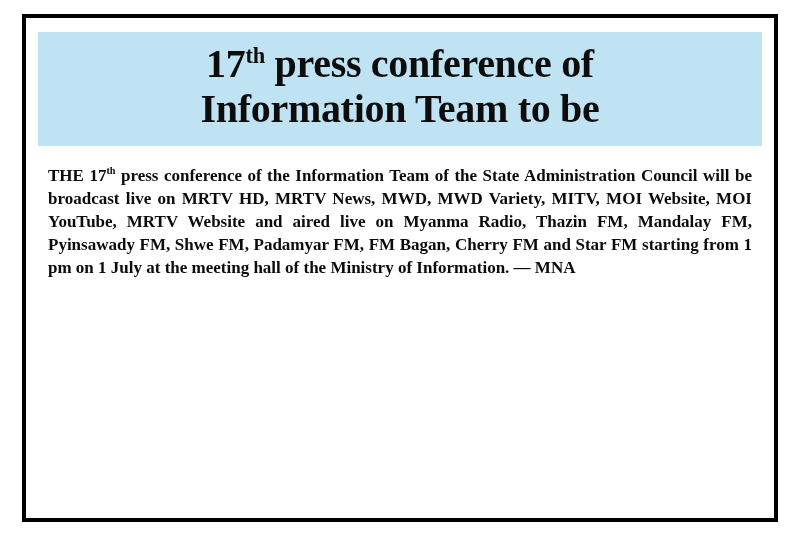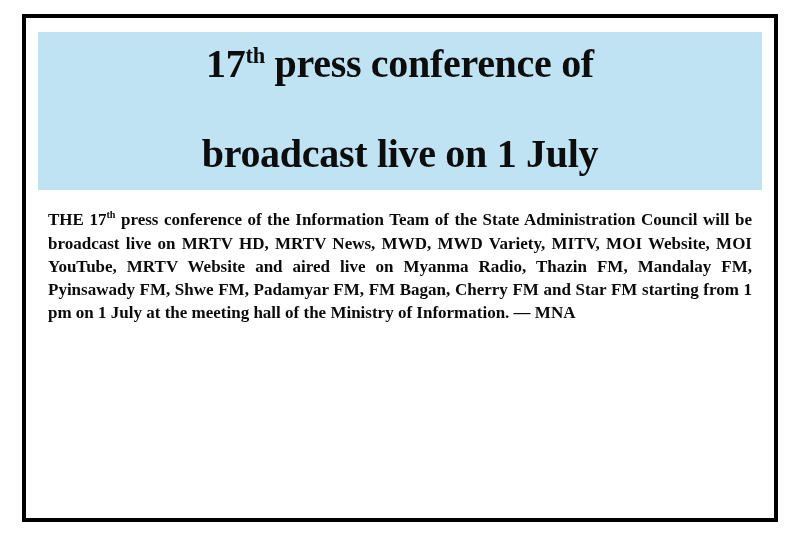--- a/index.html
+++ b/index.html
@@ -75,22 +75,21 @@
 </style>
 </head>
 <body>
 
 <div class="page">
   <div class="article-box">
 
     <div class="headline-band" style="background: rgb(191, 227, 242);">
       <h1 class="headline">
         <span><span>17</span><sup>th</sup><span> press conference of</span></span><br>
-        <br>
-        <span>broadcast live on 1 July</span>
+        <span>Information Team to be</span><br>
       </h1>
     </div>
 
     <div class="body-area">
       <p class="body-text"><span>THE 17</span><sup>th</sup><span> press conference of the Information Team of the State Administration Council will be broadcast live on MRTV HD, MRTV News, MWD, MWD Variety, MITV, MOI Website, MOI YouTube, MRTV Website and aired live on Myanma Radio, Thazin FM, Mandalay FM, Pyinsawady FM, Shwe FM, Padamyar FM, FM Bagan, Cherry FM and Star FM starting from 1 pm on 1 July at the meeting hall of the Ministry of Information. </span><span class="credit">— MNA</span></p>
     </div>
 
   </div>
 </div>
 

